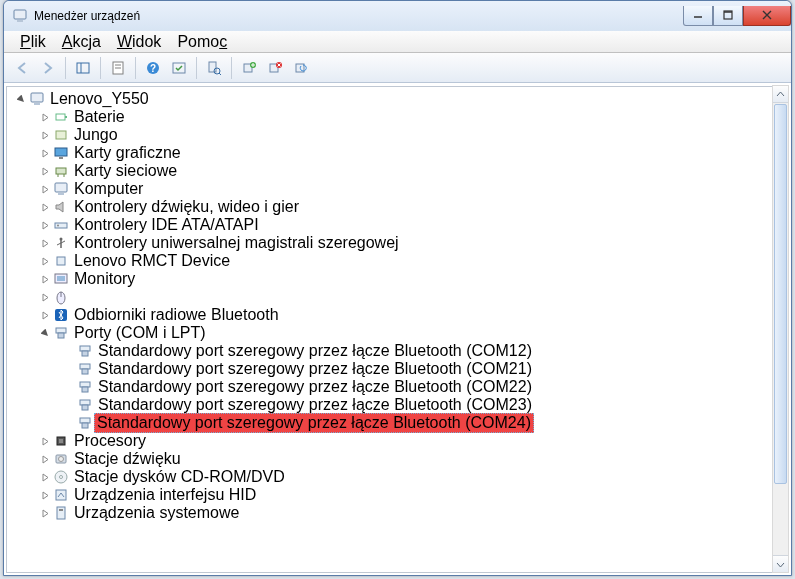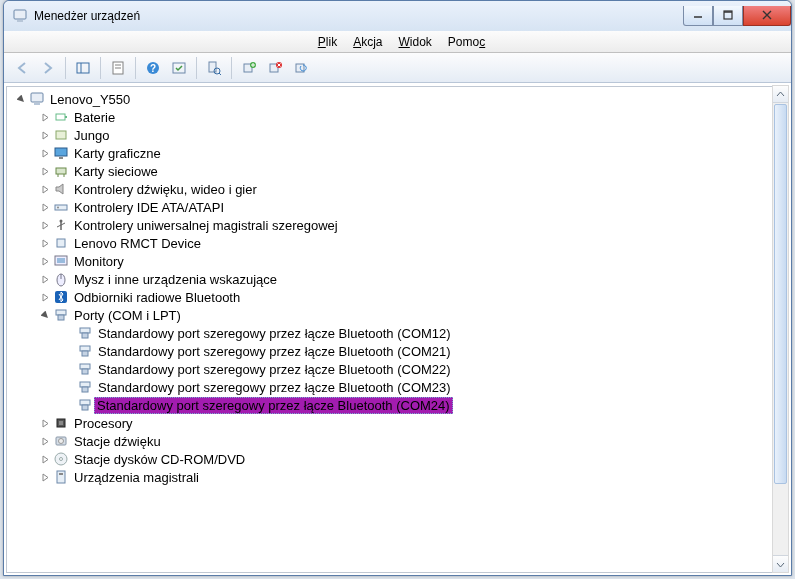--- a/index.html
+++ b/index.html
@@ -7,35 +7,35 @@
   .window { position: absolute; top: 0; left: 3px; width: 789px; height: 576px; background: #fff; border: 1px solid #5a7ca8; border-radius: 6px 6px 0 0; box-shadow: 0 0 3px rgba(0,0,0,.3); display: flex; flex-direction: column; }
   .titlebar { height: 30px; background: linear-gradient(#eaf1fb, #d7e4f3); border-radius: 6px 6px 0 0; display: flex; align-items: center; padding: 0 0 0 8px; font-size: 12px; color: #000; }
   .titlebar-icon { width: 16px; height: 16px; margin-right: 6px; }
   .titlebar-buttons { margin-left: auto; display: flex; }
   .titlebar-btn { width: 30px; height: 20px; margin-top: -1px; border: 1px solid #7a8ca8; border-top: none; background: linear-gradient(#f3f8fe,#cfe0f4); display: flex; align-items: center; justify-content: center; font-size: 10px; }
   .titlebar-btn.min { border-radius: 0 0 0 3px; }
   .titlebar-btn.close { width: 48px; border-radius: 0 0 3px 0; background: linear-gradient(#f08080,#d9432e); border-color: #9a3022; }
   .titlebar-btn.close svg { stroke: #fff; }
   .bgtabs { position: absolute; top: 4px; left: 140px; display: flex; gap: 0; z-index: -1; }
   .bgtab { width: 104px; height: 22px; background: linear-gradient(#f5f7fa,#e3e8ef); border: 1px solid #b7c0cb; border-bottom: none; border-radius: 2px 2px 0 0; display: flex; align-items: center; justify-content: center; color: #b3b3b3; font-size: 10px; overflow: hidden; }
-  .menubar { height: 22px; background: linear-gradient(#fcfcfc, #ececec); border-bottom: 1px solid #c0c0c0; display: flex; align-items: center; padding-left: 8px; font-size: 12px; justify-content: center; }
+  .menubar { height: 22px; background: linear-gradient(#fcfcfc, #ececec); border-bottom: 1px solid #c0c0c0; display: flex; align-items: center; padding-left: 8px; font-size: 16px; }
   .menu-item { padding: 2px 8px; }
   .menu-item u { text-decoration: underline; }
   .toolbar { height: 30px; background: linear-gradient(#fcfcfd, #e5ecf5); border-bottom: 1px solid #b9c6d7; display: flex; align-items: center; padding-left: 6px; gap: 2px; }
   .tool-sep { width: 1px; height: 22px; background: #c4cdd9; margin: 0 3px; }
   .tool-btn { width: 24px; height: 24px; display: flex; align-items: center; justify-content: center; border: 1px solid transparent; border-radius: 2px; }
   .tool-btn.disabled { opacity: .45; }
   .content { flex: 1; display: flex; overflow: hidden; border-top: 1px solid #fff; }
-  .tree { flex: 1; overflow: auto; padding: 3px 0 0 4px; font-size: 13px; color: #000; margin: 2px; border: 1px solid #c0c8d3; position: relative; }
+  .tree { flex: 1; overflow: auto; padding: 3px 0 0 4px; font-size: 16px; color: #000; margin: 2px; border: 1px solid #c0c8d3; position: relative; }
   .tree ul { list-style: none; }
   .tree > ul > li > ul { padding-left: 0; }
   .node { display: flex; align-items: center; height: 18px; white-space: nowrap; }
   .tw { width: 16px; height: 16px; display: flex; align-items: center; justify-content: center; color: #5b5b5b; font-size: 9px; }
   .icon { width: 16px; height: 16px; margin-right: 4px; display: flex; align-items: center; justify-content: center; }
-  .node.selected .lbl { background: #a21caf; border: 1px dotted #7aaed6; padding: 0 2px; margin-left: -3px; }
+  .node.selected .lbl { background: #ef4444; border: 1px dotted #7aaed6; padding: 0 2px; margin-left: -3px; }
   .lbl { padding: 0 1px; }
   .scrollbar { position: absolute; right: 2px; top: 84px; width: 17px; bottom: 2px; background: #f0f0f0; border: 1px solid #d9d9d9; }
   .sb-btn { height: 17px; background: linear-gradient(#fdfdfd,#e6ecf4); border-bottom: 1px solid #d0d6de; display:flex;align-items:center;justify-content:center; }
   .sb-btn.bot { position:absolute; bottom:0; left:0; right:0; border-top:1px solid #d0d6de; border-bottom:none; }
   .sb-thumb { position:absolute; top:18px; left:1px; right:1px; height: 380px; background: linear-gradient(90deg,#e9f1fb,#c7daf1); border:1px solid #a9c2e1; border-radius:2px; }
   
   .lv0 { padding-left: 2px; }
   .lv1 { padding-left: 26px; }
   .lv2 { padding-left: 50px; }
 </style>
@@ -354,20 +354,35 @@
               </li>
               <li>
                 <div class="node lv1">
                   <span class="tw">
                     <svg width="9" height="9">
                       <path d="M2 1 L7 4.5 L2 8 z" fill="#fff" stroke="#888"></path>
                     </svg>
                   </span>
                   <span class="icon">
                     <svg width="16" height="16">
+                      <use href="#i-computer"></use>
+                    </svg>
+                  </span>
+                  <span class="lbl">Komputer</span>
+                </div>
+              </li>
+              <li>
+                <div class="node lv1">
+                  <span class="tw">
+                    <svg width="9" height="9">
+                      <path d="M2 1 L7 4.5 L2 8 z" fill="#fff" stroke="#888"></path>
+                    </svg>
+                  </span>
+                  <span class="icon">
+                    <svg width="16" height="16">
                       <use href="#i-sound"></use>
                     </svg>
                   </span>
                   <span class="lbl">Kontrolery dźwięku, wideo i gier</span>
                 </div>
               </li>
               <li>
                 <div class="node lv1">
                   <span class="tw">
                     <svg width="9" height="9">
@@ -432,21 +447,20 @@
                   <span class="tw">
                     <svg width="9" height="9">
                       <path d="M2 1 L7 4.5 L2 8 z" fill="#fff" stroke="#888"></path>
                     </svg>
                   </span>
                   <span class="icon">
                     <svg width="16" height="16">
                       <use href="#i-mouse"></use>
                     </svg>
                   </span>
-                  <span class="lbl">Mysz i inne urządzenia wskazujące</span>
                 </div>
               </li>
               <li>
                 <div class="node lv1">
                   <span class="tw">
                     <svg width="9" height="9">
                       <path d="M2 1 L7 4.5 L2 8 z" fill="#fff" stroke="#888"></path>
                     </svg>
                   </span>
                   <span class="icon">
@@ -576,24 +590,39 @@
               </li>
               <li>
                 <div class="node lv1">
                   <span class="tw">
                     <svg width="9" height="9">
                       <path d="M2 1 L7 4.5 L2 8 z" fill="#fff" stroke="#888"></path>
                     </svg>
                   </span>
                   <span class="icon">
                     <svg width="16" height="16">
+                      <use href="#i-hid"></use>
+                    </svg>
+                  </span>
+                  <span class="lbl">Urządzenia interfejsu HID</span>
+                </div>
+              </li>
+              <li>
+                <div class="node lv1">
+                  <span class="tw">
+                    <svg width="9" height="9">
+                      <path d="M2 1 L7 4.5 L2 8 z" fill="#fff" stroke="#888"></path>
+                    </svg>
+                  </span>
+                  <span class="icon">
+                    <svg width="16" height="16">
                       <use href="#i-system"></use>
                     </svg>
                   </span>
-                  <span class="lbl">Urządzenia magistrali</span>
+                  <span class="lbl">Urządzenia systemowe</span>
                 </div>
               </li>
             </ul>
           </li>
         </ul>
       </div>
     <div class="scrollbar">
       <div class="sb-btn">
           <svg width="9" height="9">
             <path d="M1 6 L4.5 2 L8 6" fill="none" stroke="#5a6a7a"></path>

